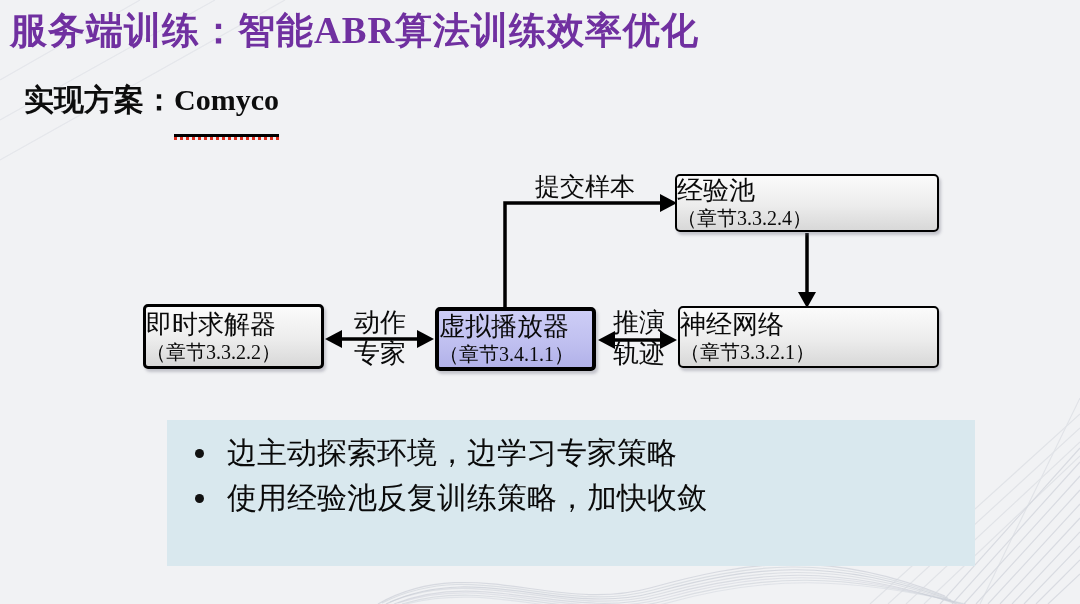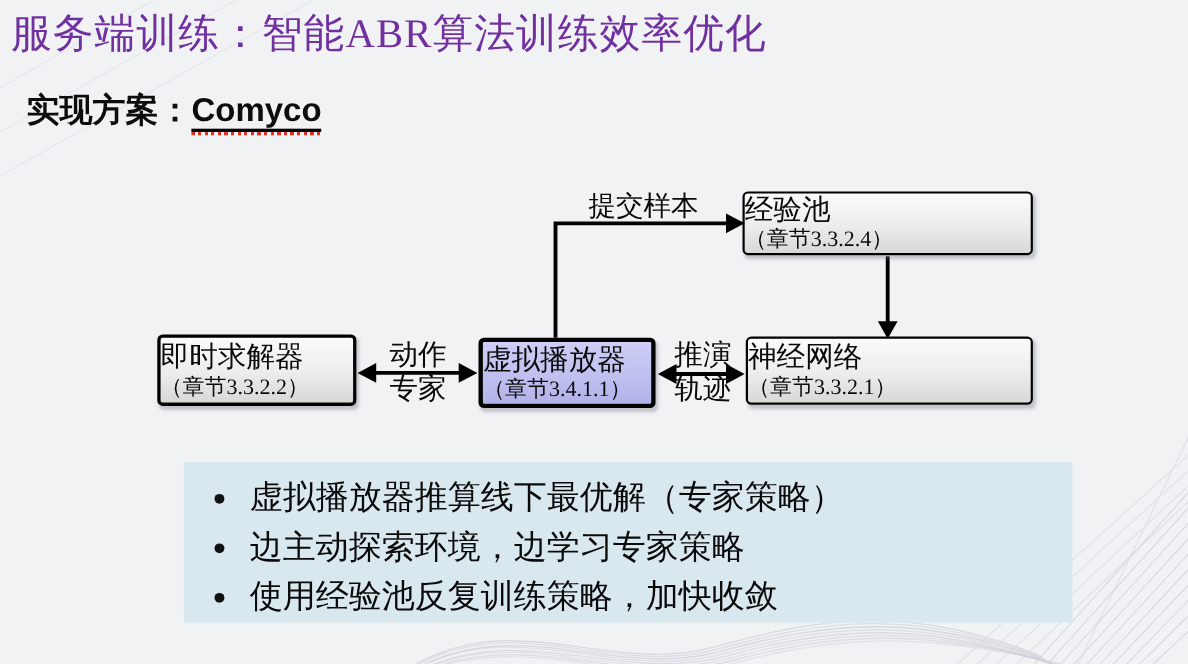--- a/index.html
+++ b/index.html
@@ -8,30 +8,30 @@
     position:relative; width:1080px; height:604px;
     background:#f1f2f4; overflow:hidden;
     font-family:"Liberation Serif", serif;
   }
   
   .bg-svg { position:absolute; left:0; top:0; width:1080px; height:604px; pointer-events:none; }
 
   
   .title {
     position:absolute; left:10px; top:6px;
-    font-size:37px; font-weight:normal; color:#7030a0;
+    font-size:37px; font-weight:bold; color:#7030a0;
     letter-spacing:1px; white-space:nowrap;
   }
   .subtitle {
     position:absolute; left:24px; top:80px;
     font-size:30px; color:#0d0d0d; font-weight:bold; white-space:nowrap;
   }
   .subtitle .comyco {
-    font-family:Liberation Sans, sans-serif; font-weight:bold;
-    border-bottom:3px solid #000; position:relative; padding-bottom:0;
+    font-family:Liberation Serif, serif; font-weight:bold;
+    border-bottom:3px solid #000; position:relative; padding-bottom:18px;
   }
   .subtitle .comyco::after {
     content:""; position:absolute; left:0; right:0; bottom:-6px; height:3px;
     background:repeating-linear-gradient(90deg,#e03020 0 3px, transparent 3px 6px);
   }
 
   
   .node {
     position:absolute; display:flex; flex-direction:column;
     align-items:flex-start; justify-content:center;
@@ -159,19 +159,18 @@
     <div>动作</div>
     <div>专家</div>
   </div>
   <div class="edge-label lbl-rollout">
     <div>推演</div>
     <div>轨迹</div>
   </div>
 
   <div class="panel">
     <ul>
-      <li><span>虚拟播放器推算线下最优解（专家策略）</span></li>
       <li><span>边主动探索环境，边学习专家策略</span></li>
       <li><span>使用经验池反复训练策略，加快收敛</span></li>
     </ul>
   </div>
 
 </div>
 
 </body></html>

